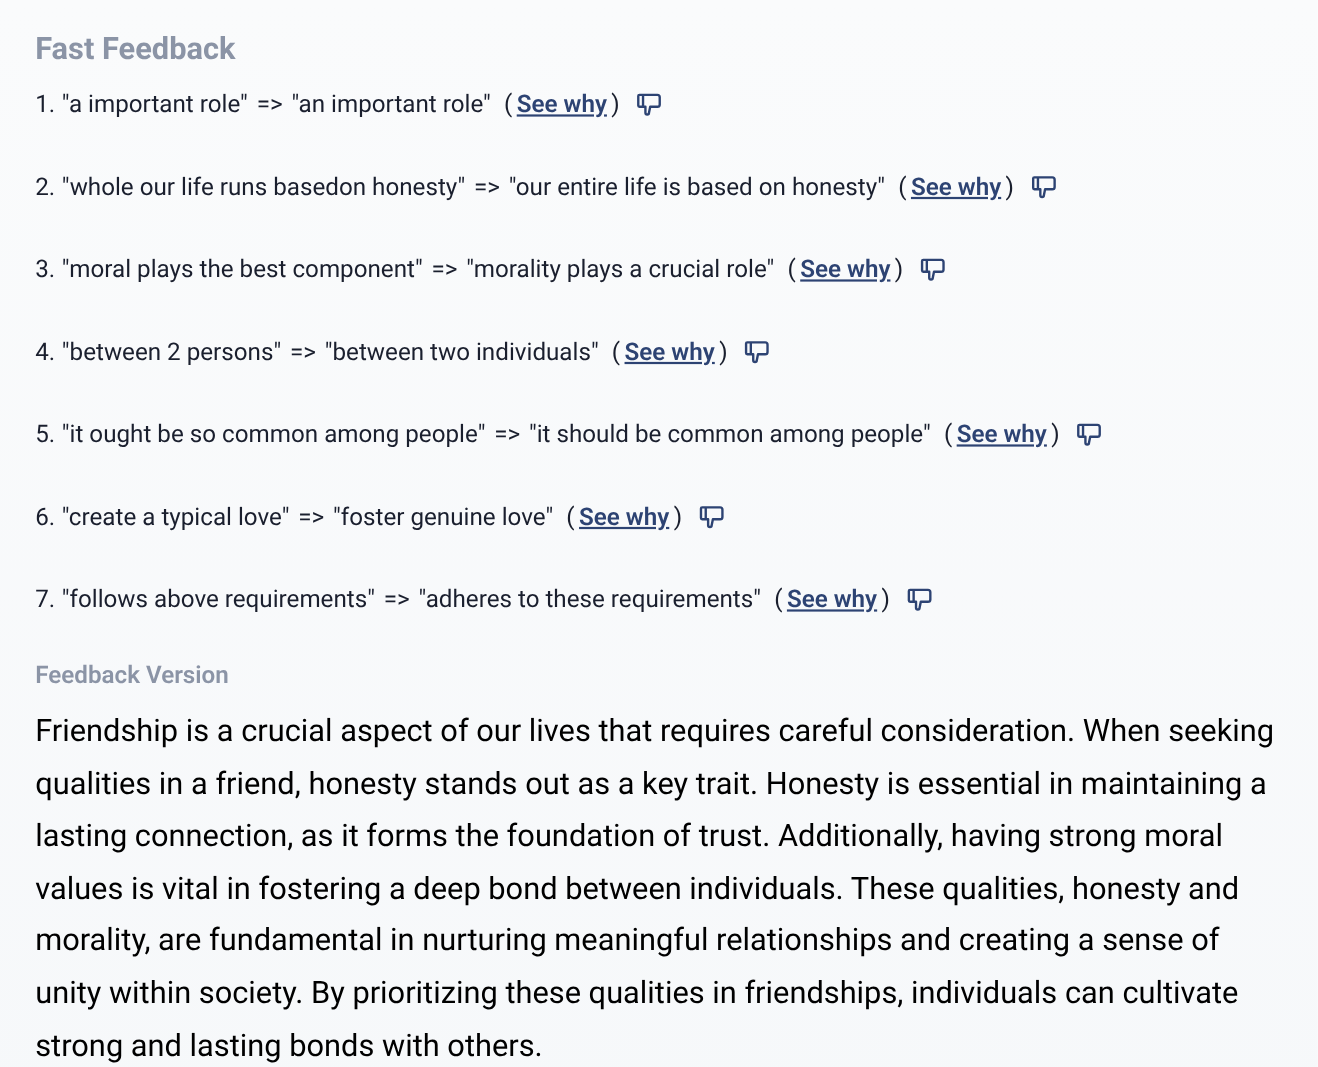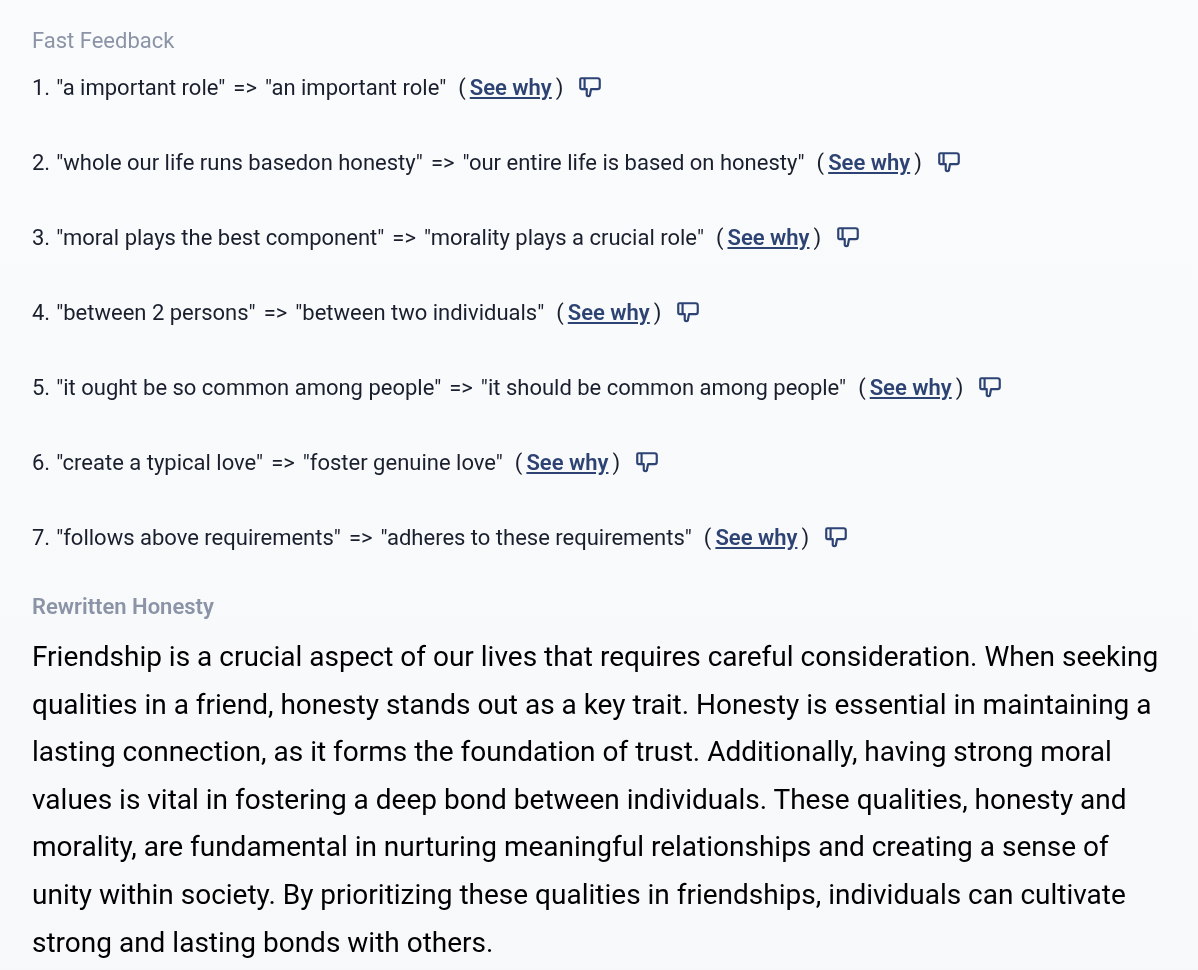--- a/index.html
+++ b/index.html
@@ -9,22 +9,22 @@
   }
   body {
     font-family: -apple-system, BlinkMacSystemFont, "Segoe UI", Roboto, Helvetica, Arial, sans-serif;
     background: linear-gradient(to bottom, #fafbfc 0%, #f6f8fa 100%);
     padding: 28px 32px;
     width: 1198px;
     min-height: 970px;
     color: #1a1f2e;
   }
   .section-heading {
-    font-size: 22px;
-    font-weight: 400;
+    font-size: 28px;
+    font-weight: 700;
     color: #8b94a6;
     margin-bottom: 18px;
   }
   .feedback-list {
     margin-bottom: 40px;
   }
   .feedback-item {
     font-size: 22px;
     line-height: 1.5;
     color: #1a1f2e;
@@ -208,21 +208,21 @@
       <span>)</span>
     <span class="thumbs-down">
       <svg viewBox="0 0 24 24">
           <path d="M7 13V3h12a2 2 0 0 1 2 2v6a2 2 0 0 1-2 2h-6l-1 5a1.5 1.5 0 0 1-3 0v-5H7zM7 3H4a1 1 0 0 0-1 1v8a1 1 0 0 0 1 1h3"></path>
         </svg>
     </span>
   </div>
 
 </div>
 
-<h2 class="rewritten-heading">Rewritten Honesty</h2>
+<h2 class="rewritten-heading">Feedback Version</h2>
 
 <p class="rewritten-text">Friendship is a crucial aspect of our lives that requires careful consideration. When seeking qualities in a friend, honesty stands out as a key trait. Honesty is essential in maintaining a lasting connection, as it forms the foundation of trust. Additionally, having strong moral values is vital in fostering a deep bond between individuals. These qualities, honesty and morality, are fundamental in nurturing meaningful relationships and creating a sense of unity within society. By prioritizing these qualities in friendships, individuals can cultivate strong and lasting bonds with others.</p>
 
 <span class="footer-thumbs">
   <svg viewBox="0 0 24 24">
       <path d="M7 13V3h12a2 2 0 0 1 2 2v6a2 2 0 0 1-2 2h-6l-1 5a1.5 1.5 0 0 1-3 0v-5H7zM7 3H4a1 1 0 0 0-1 1v8a1 1 0 0 0 1 1h3"></path>
     </svg>
 </span>
 
 

